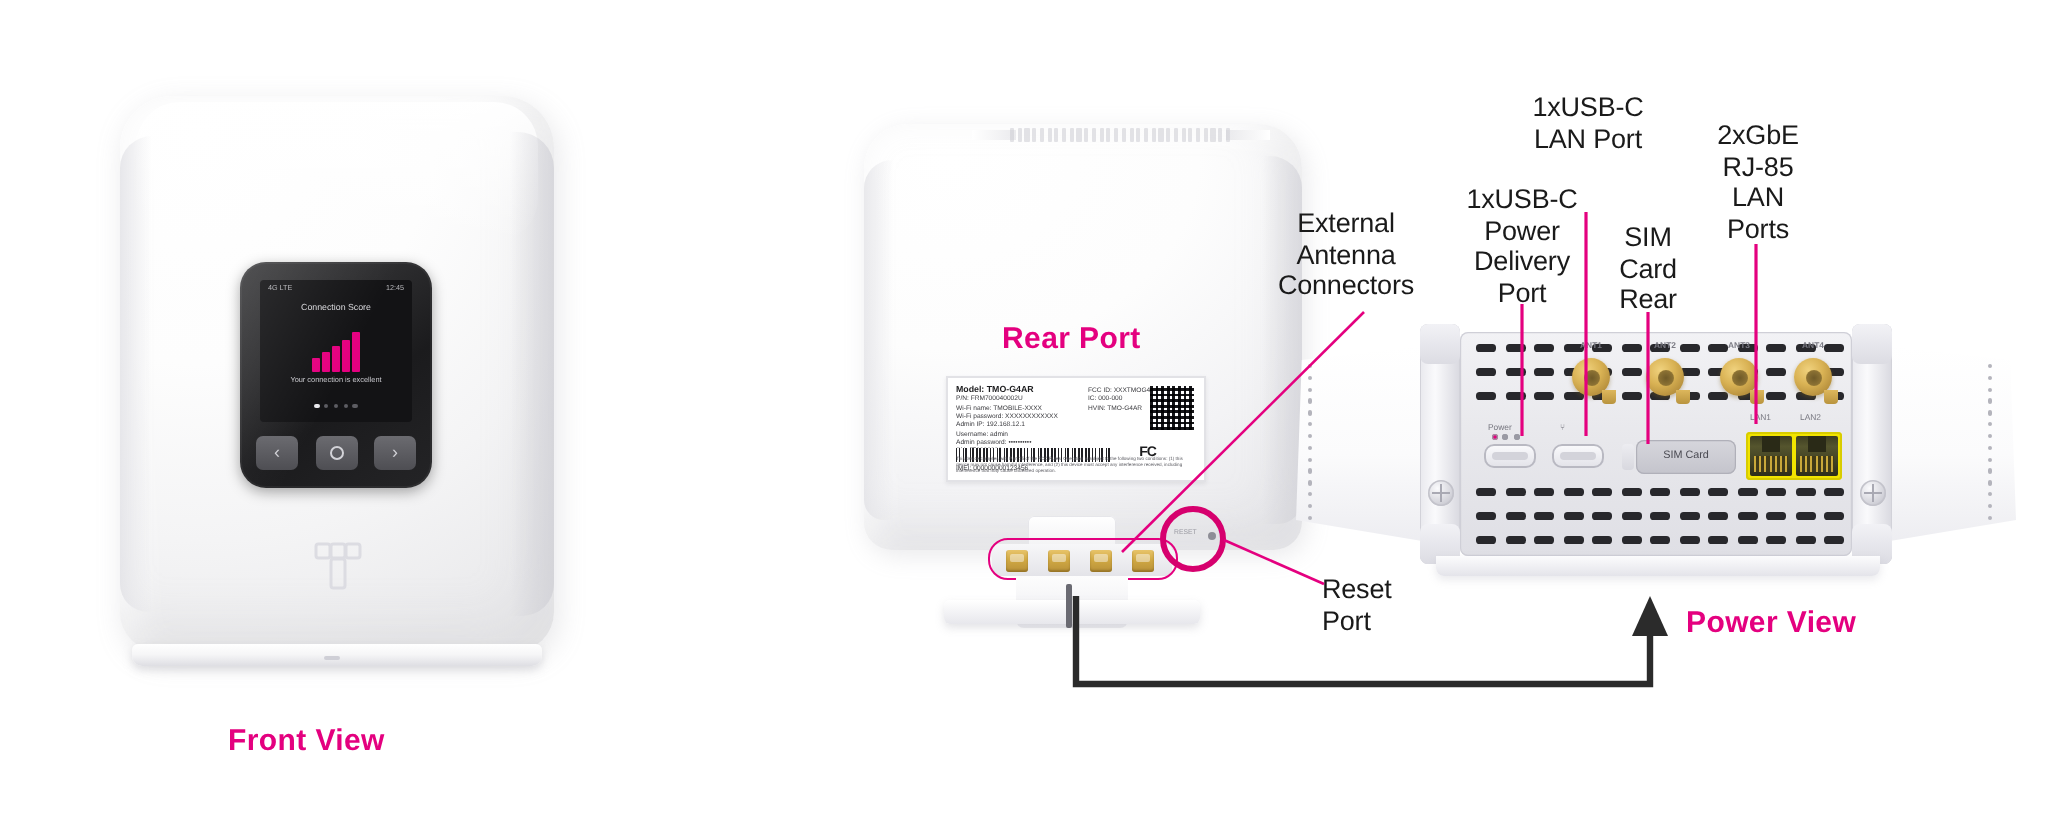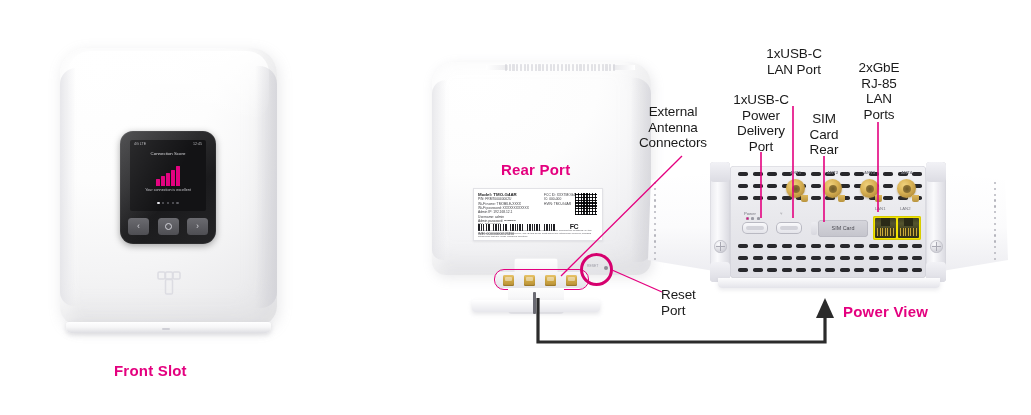--- a/index.html
+++ b/index.html
@@ -509,21 +509,21 @@
     <svg class="abs" id="front-logo" viewBox="0 0 26 26">
       <rect x="2" y="2" width="7" height="7" rx="1.2" fill="none" stroke="#dcdce2" stroke-width="1.5"></rect>
       <rect x="17" y="2" width="7" height="7" rx="1.2" fill="none" stroke="#dcdce2" stroke-width="1.5"></rect>
       <rect x="9.5" y="2" width="7" height="7" rx="1.2" fill="none" stroke="#dcdce2" stroke-width="1.5"></rect>
       <rect x="9.5" y="9.5" width="7" height="14.5" rx="1.2" fill="none" stroke="#dcdce2" stroke-width="1.5"></rect>
     </svg>
   </div>
   <div class="abs" id="front-base">
     <div class="abs" id="front-base-notch"></div>
   </div>
-  <div class="viewlabel" id="label-front-view" style="left:114px; top:362px;">Front Slot</div>
+  <div class="viewlabel" id="label-front-view" style="left:114px; top:362px;">Front View</div>
 
   <div class="abs" id="rear-device">
     <div class="abs" id="rear-left-edge"></div>
     <div class="abs" id="rear-right-edge"></div>
   </div>
   <div class="abs" id="rear-vent-fadeL"></div>
   <div class="abs" id="rear-vents">
       <div class="vent"></div>
       <div class="vent"></div>
       <div class="vent"></div>

